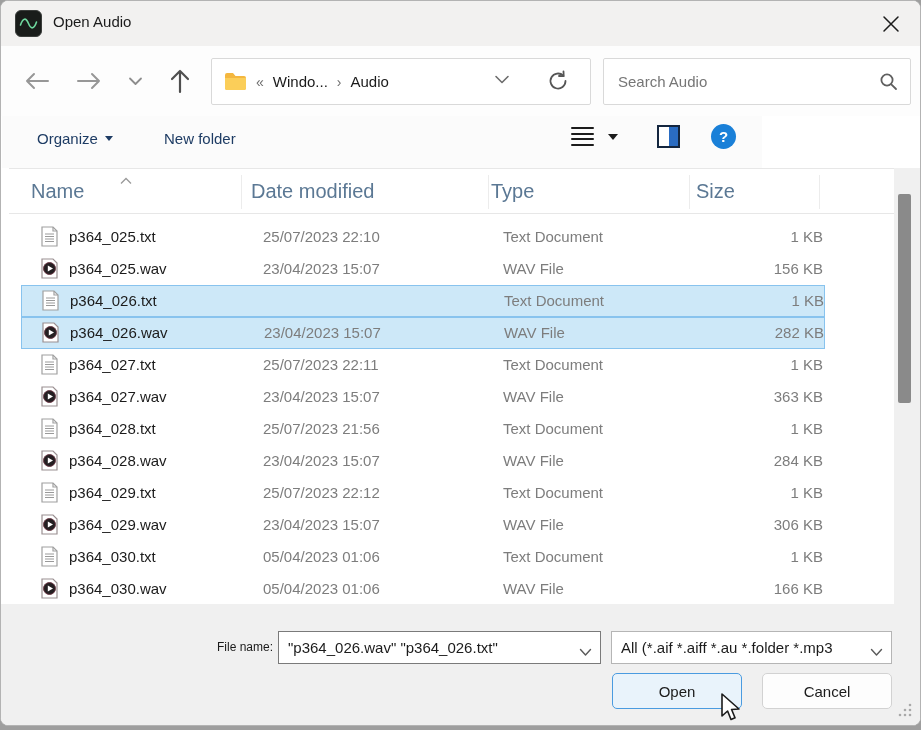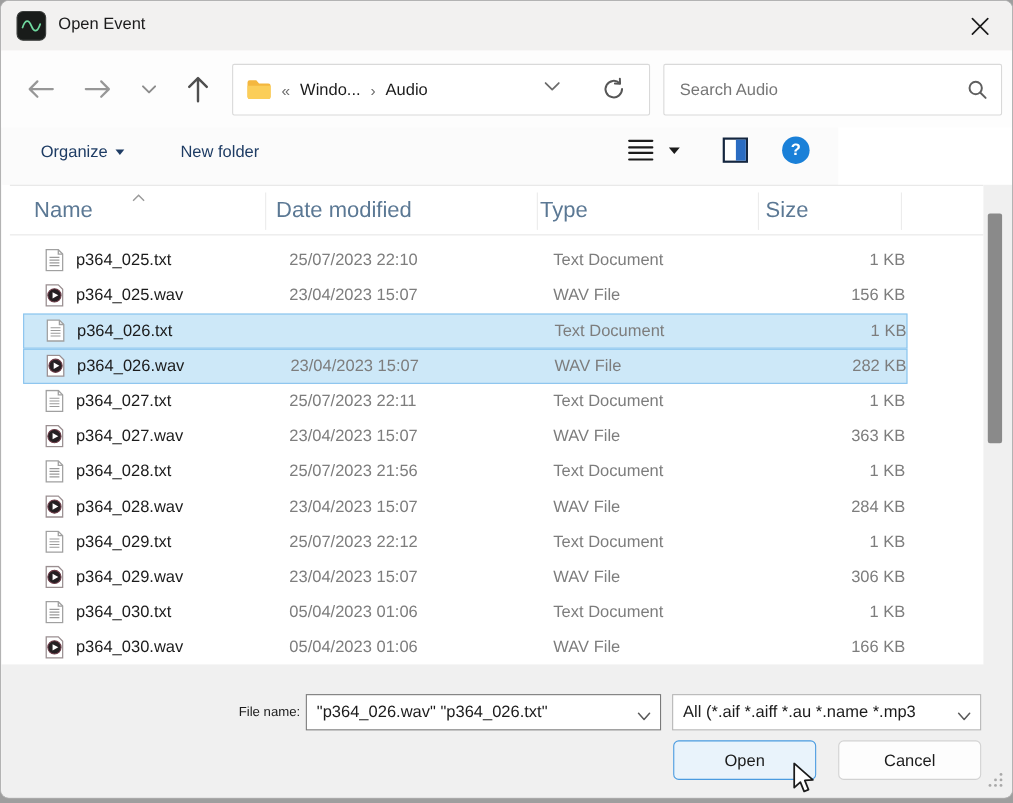--- a/index.html
+++ b/index.html
@@ -96,21 +96,21 @@
 <body>
 
 <div class="dialog">
 
   <div class="titlebar">
     <div class="app-icon">
       <svg width="21" height="21" viewBox="0 0 21 21">
         <path d="M2.5 12 C5 4.5, 8 4.5, 10.5 10.5 C13 16.5, 16 16.5, 18.5 9" fill="none" stroke="#6fd99f" stroke-width="1.6" stroke-linecap="round"></path>
       </svg>
     </div>
-    <div class="title-text">Open Event</div>
+    <div class="title-text">Open Audio</div>
     <div class="close-btn">
       <svg width="18" height="18" viewBox="0 0 18 18">
         <path d="M2 2 L16 16 M16 2 L2 16" stroke="#1b1b1b" stroke-width="1.5" stroke-linecap="round"></path>
       </svg>
     </div>
   </div>
 
   <div class="navbar">
     <div class="nav-ico" style="left:20px;">
       <svg width="26" height="20" viewBox="0 0 26 20">
@@ -352,21 +352,21 @@
     <div class="combo fn-combo">
       <div class="val">"p364_026.wav" "p364_026.txt"</div>
       <div class="chev">
         <svg width="13" height="9" viewBox="0 0 13 9">
             <path d="M1.5 1.5 L6.5 7 L11.5 1.5" fill="none" stroke="#5a5a5a" stroke-width="1.4" stroke-linecap="round" stroke-linejoin="round"></path>
           </svg>
       </div>
     </div>
 
     <div class="combo ft-combo">
-      <div class="val" style="right:22px;">All (*.aif *.aiff *.au *.name *.mp3</div>
+      <div class="val" style="right:22px;">All (*.aif *.aiff *.au *.folder *.mp3</div>
       <div class="chev">
         <svg width="13" height="9" viewBox="0 0 13 9">
             <path d="M1.5 1.5 L6.5 7 L11.5 1.5" fill="none" stroke="#5a5a5a" stroke-width="1.4" stroke-linecap="round" stroke-linejoin="round"></path>
           </svg>
       </div>
     </div>
 
     <div class="btn btn-open">
       <span>Open</span>
     </div>

